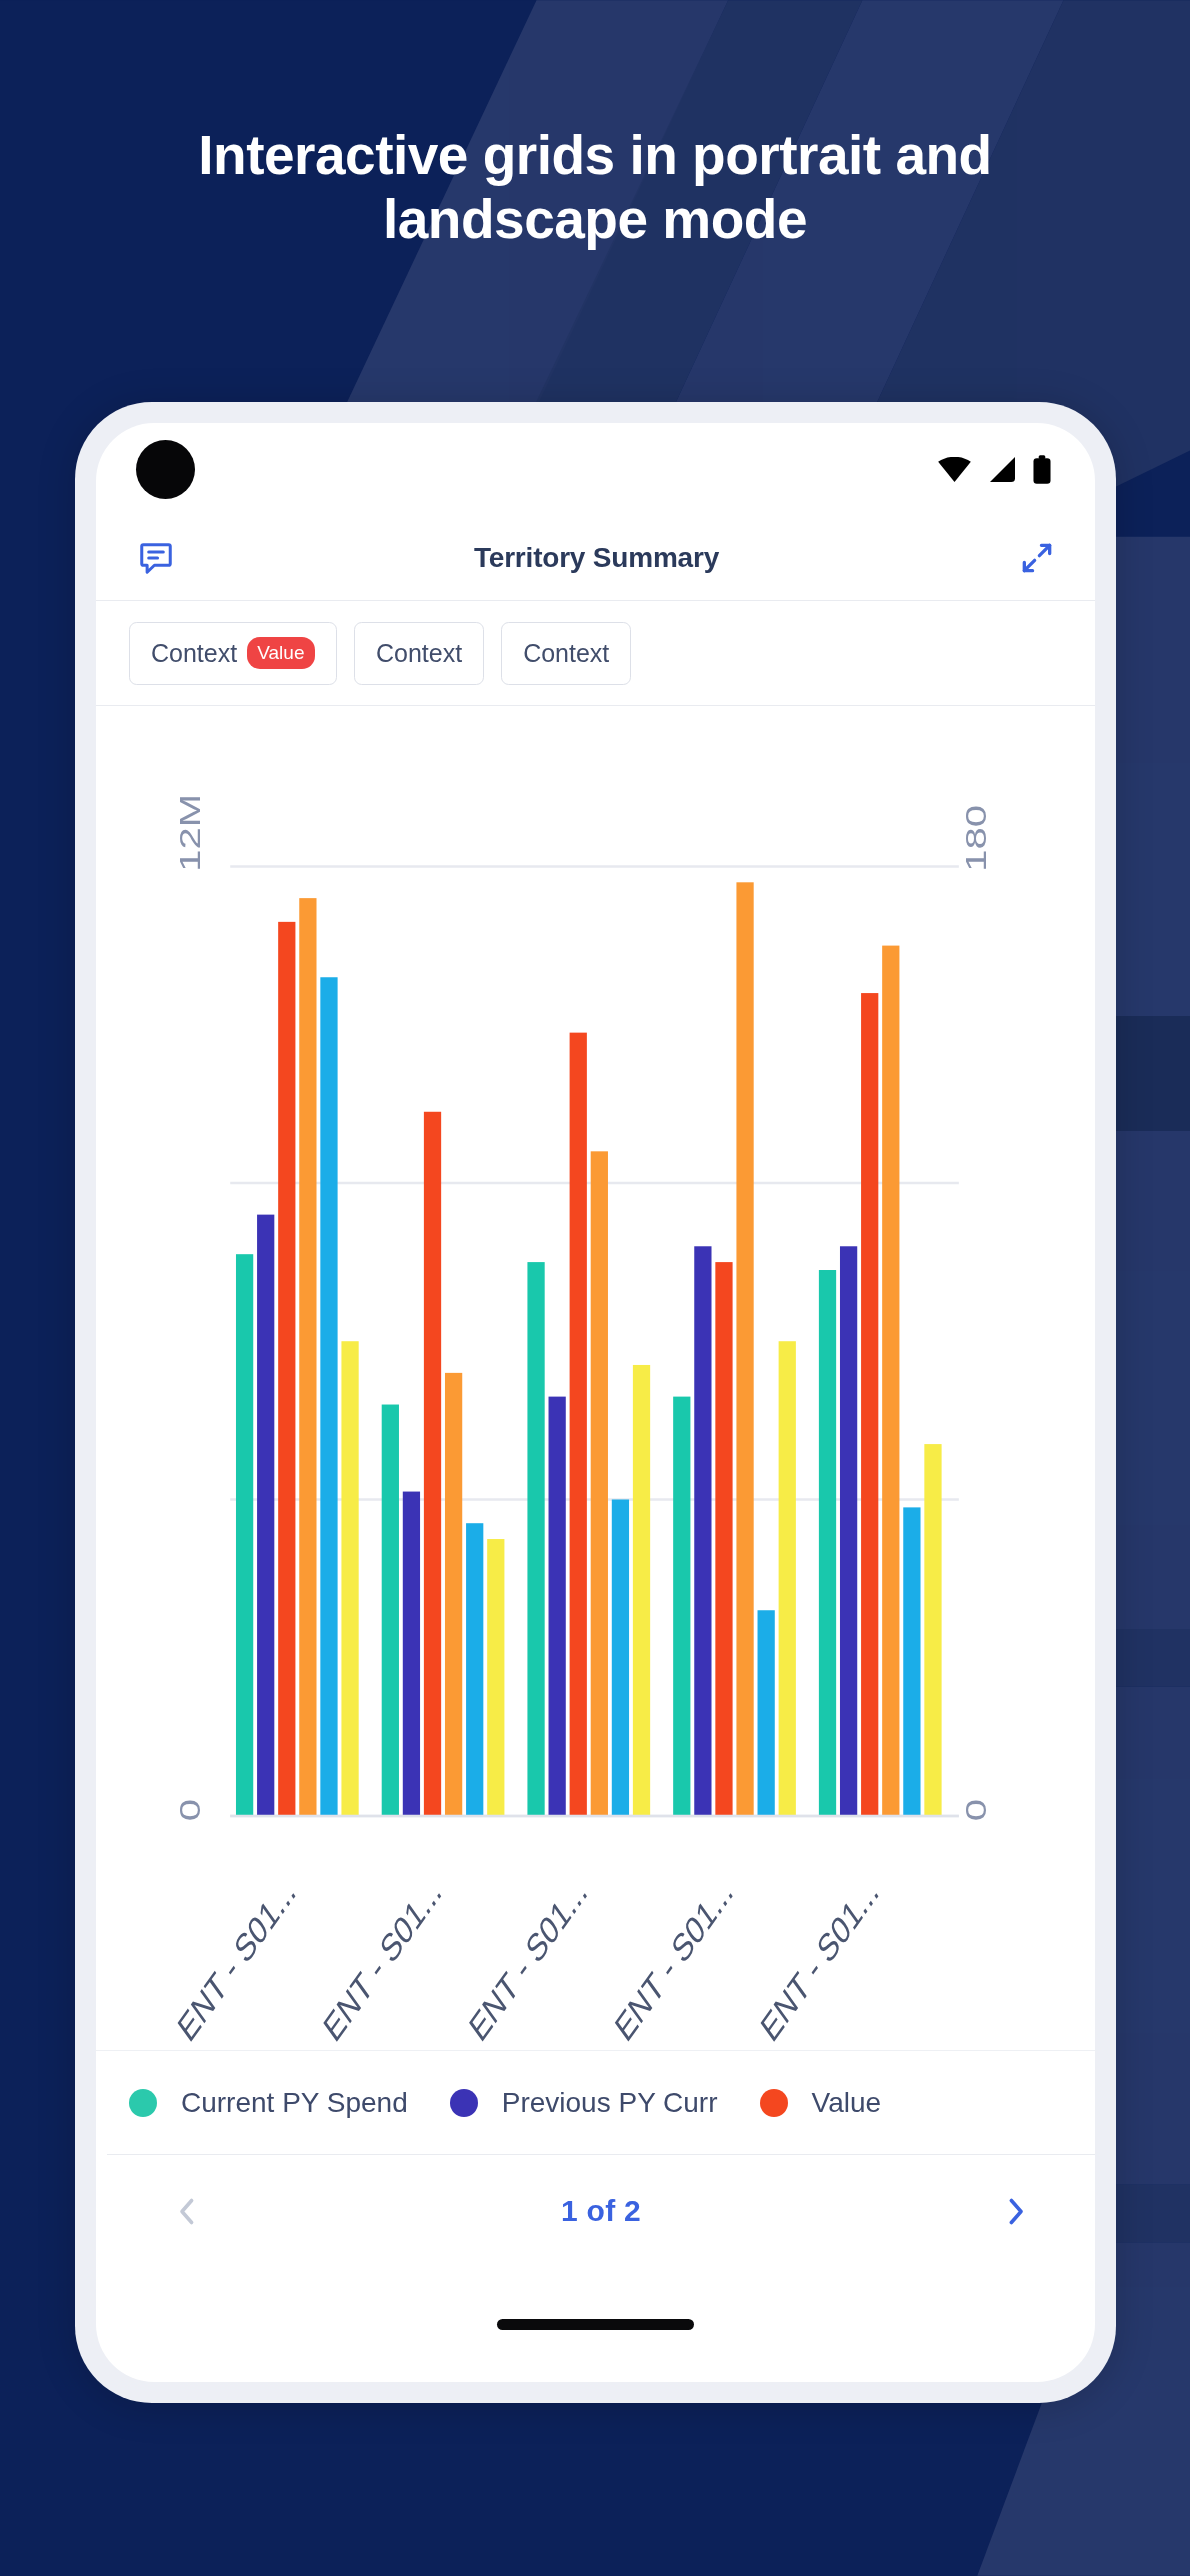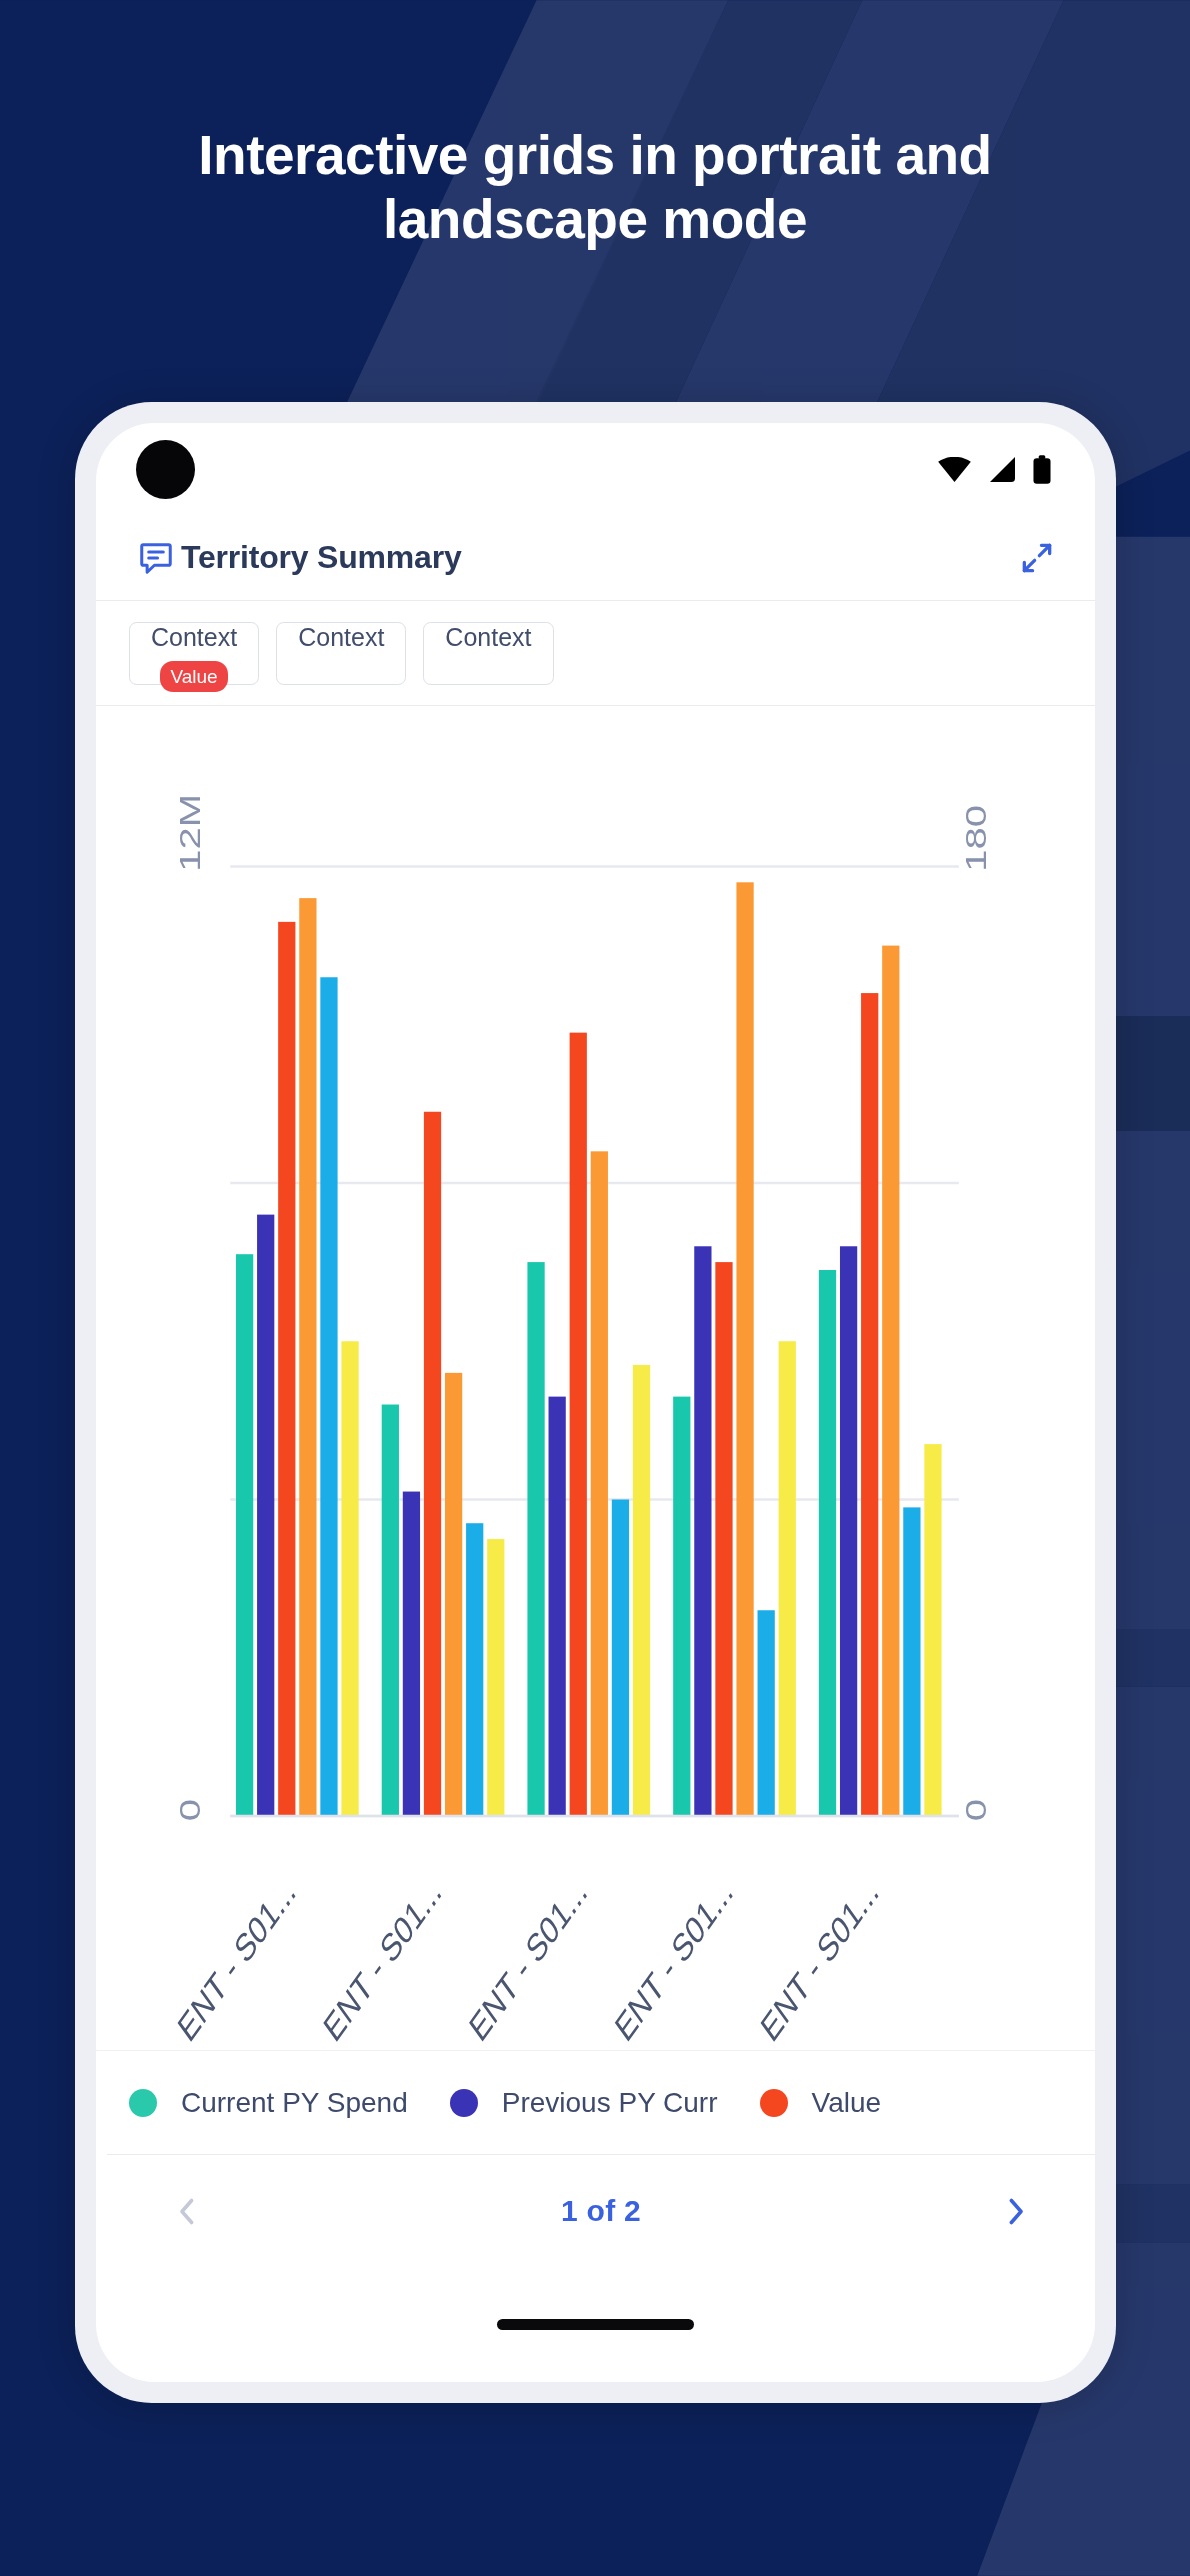--- a/index.html
+++ b/index.html
@@ -54,40 +54,40 @@
 
   
   .appbar {
     flex:0 0 86px; height:86px;
     display:flex; align-items:center;
     padding:0 33px 0 35px;
     border-bottom:1px solid #E9EBF0;
     position:relative;
   }
   .appbar-title {
-    flex:1; text-align:left;
-    font-size:32px; font-weight:600; color:#2B3A5B;
+    flex:1; text-align:center;
+    font-size:28px; font-weight:600; color:#2B3A5B;
     letter-spacing:-0.2px;
   }
   .icon-btn { width:50px; height:50px; display:flex; align-items:center; justify-content:center; }
 
   
   .chiprow {
     flex:0 0 105px;
     display:flex; align-items:center; gap:17px;
     padding:0 33px;
     border-bottom:1px solid #E9EBF0;
     overflow:hidden;
   }
   .chip {
     height:63px; display:flex; align-items:center; gap:9.6px;
     padding:0 21px;
     border:1px solid #DDE0E8; border-radius:7.7px;
     background:#fff;
-    font-size:25px; color:#414D6B; white-space:nowrap;flex-direction:column;
+    font-size:25px; color:#414D6B; white-space:nowrap;
   }
   .chip .val {
     background:#ef4444; color:#fff;
     padding:3.8px 10.5px; border-radius:13px;
     font-size:19px; line-height:1.25;
   }
 
   
   .chartwrap { flex:1; position:relative; padding:0; overflow:hidden; }
   .chart-svg { display:block; width:100%; height:100%; }

